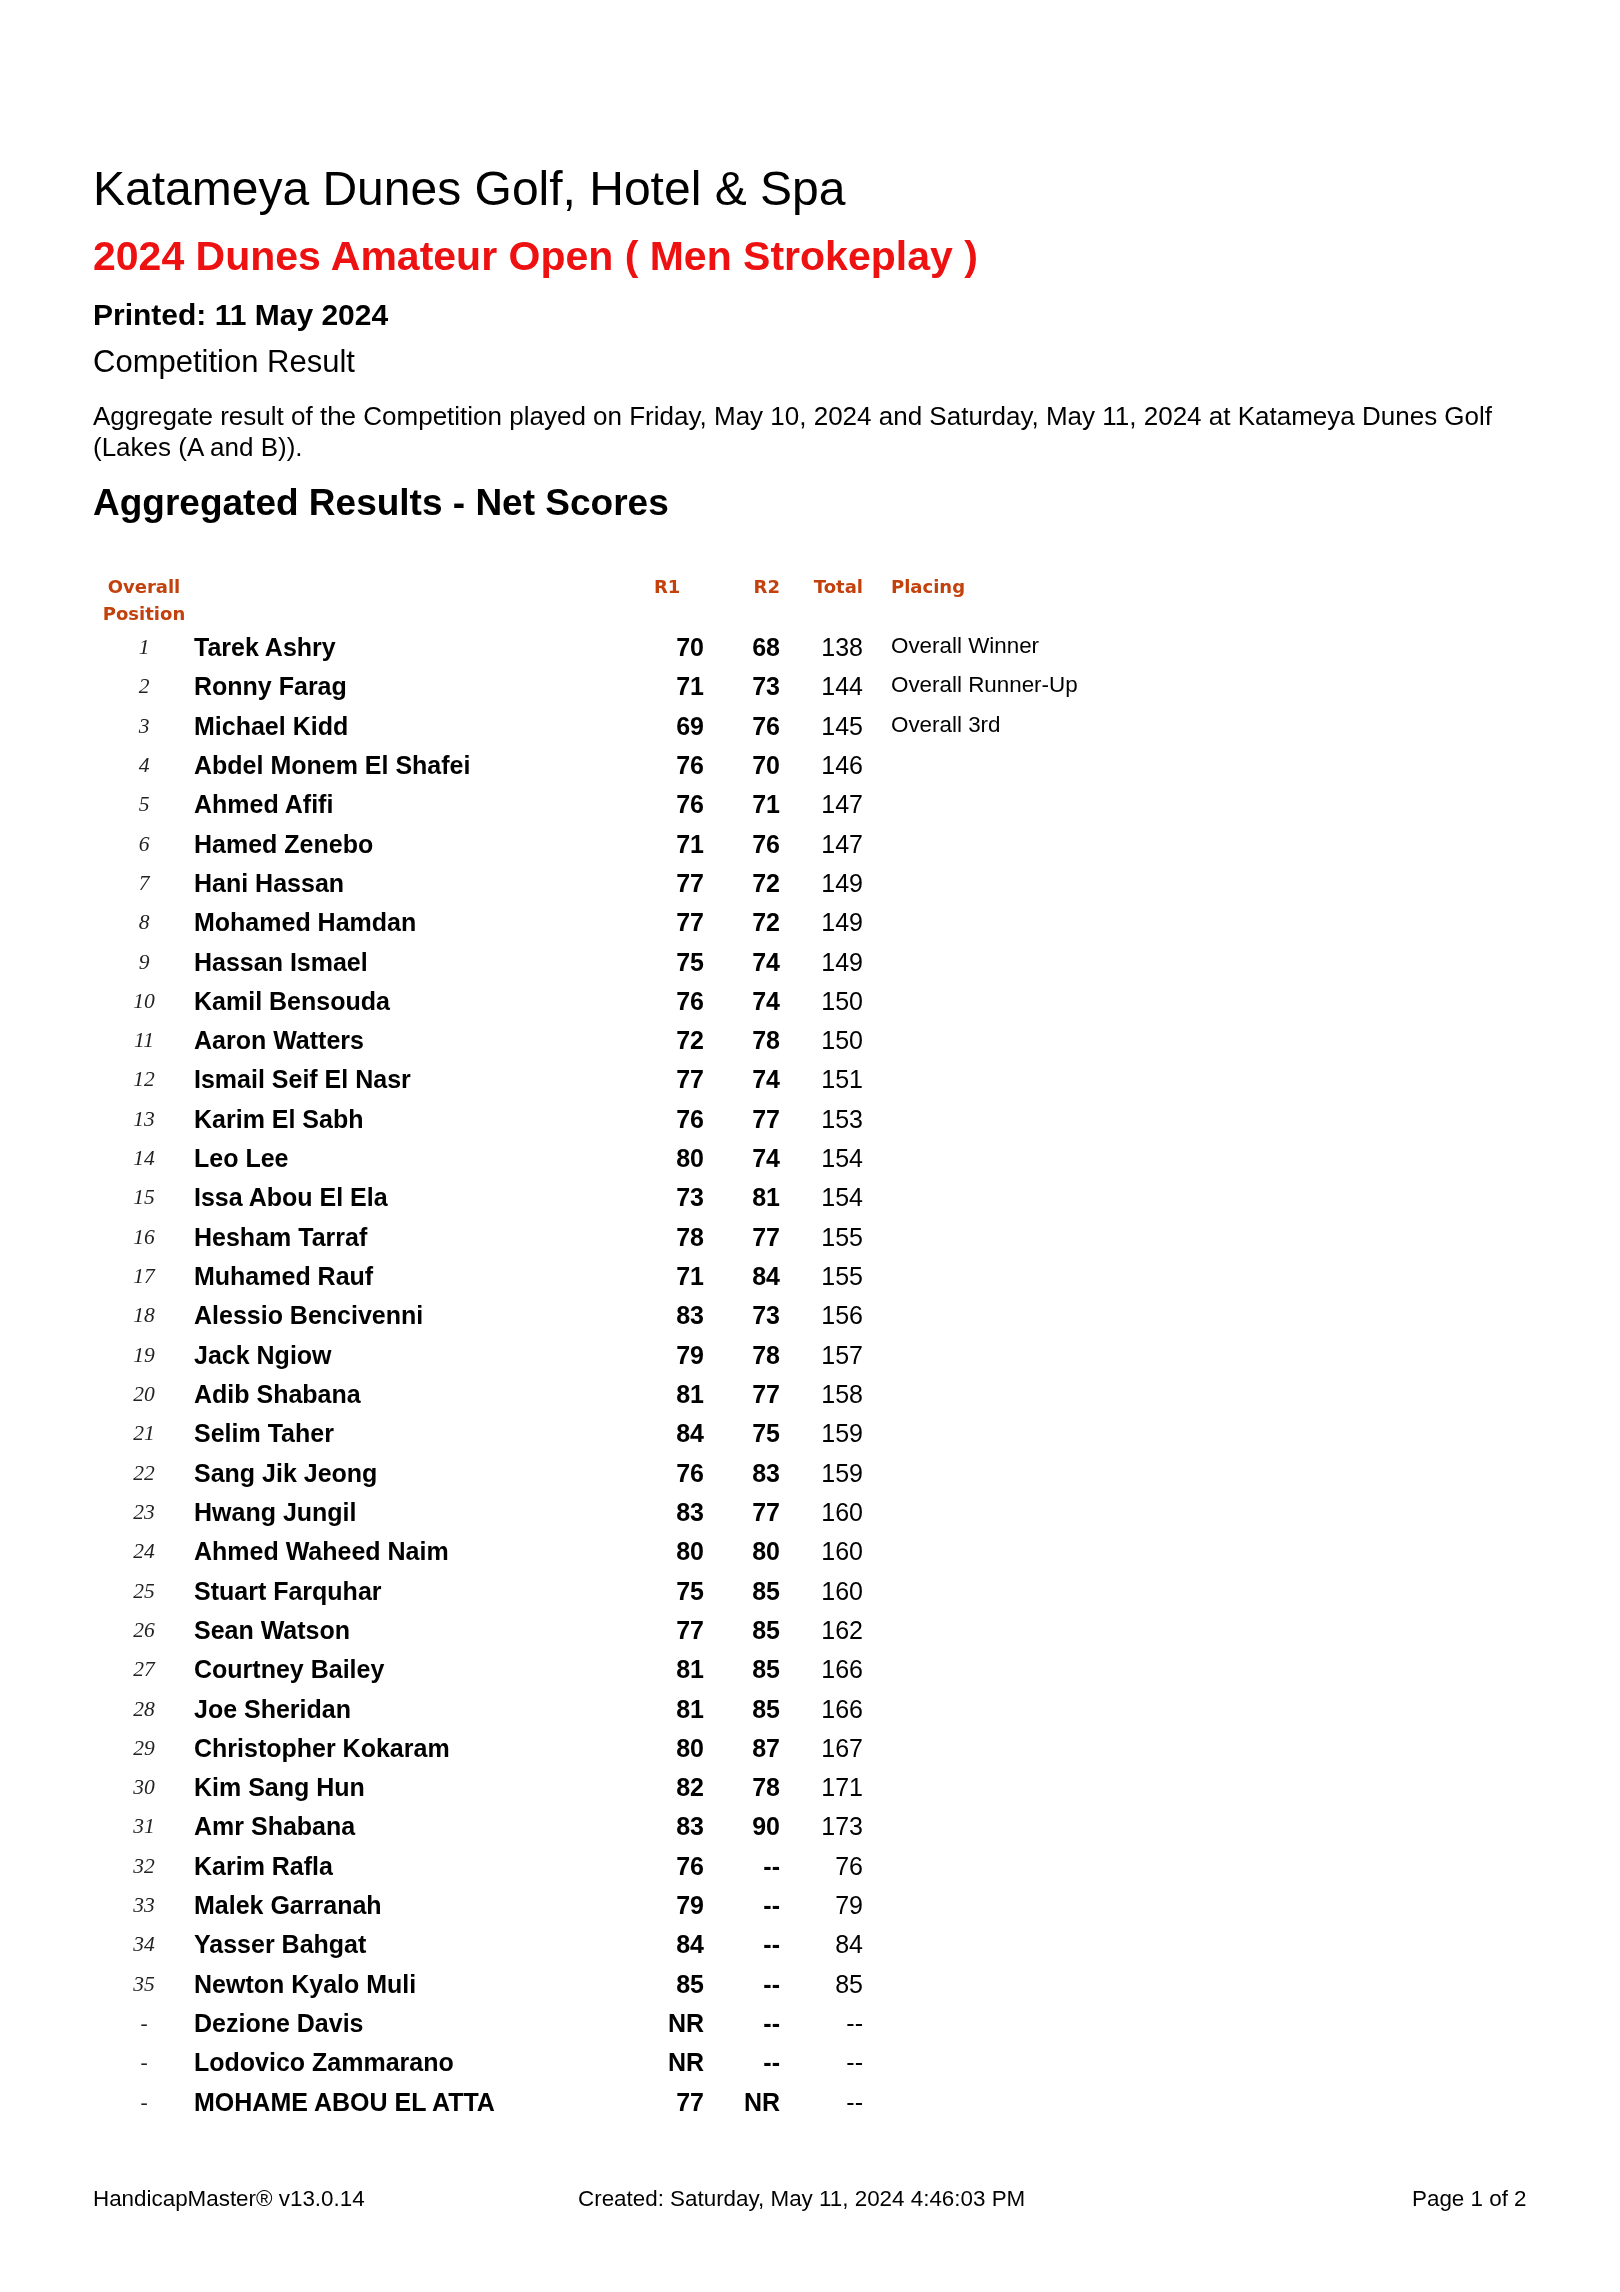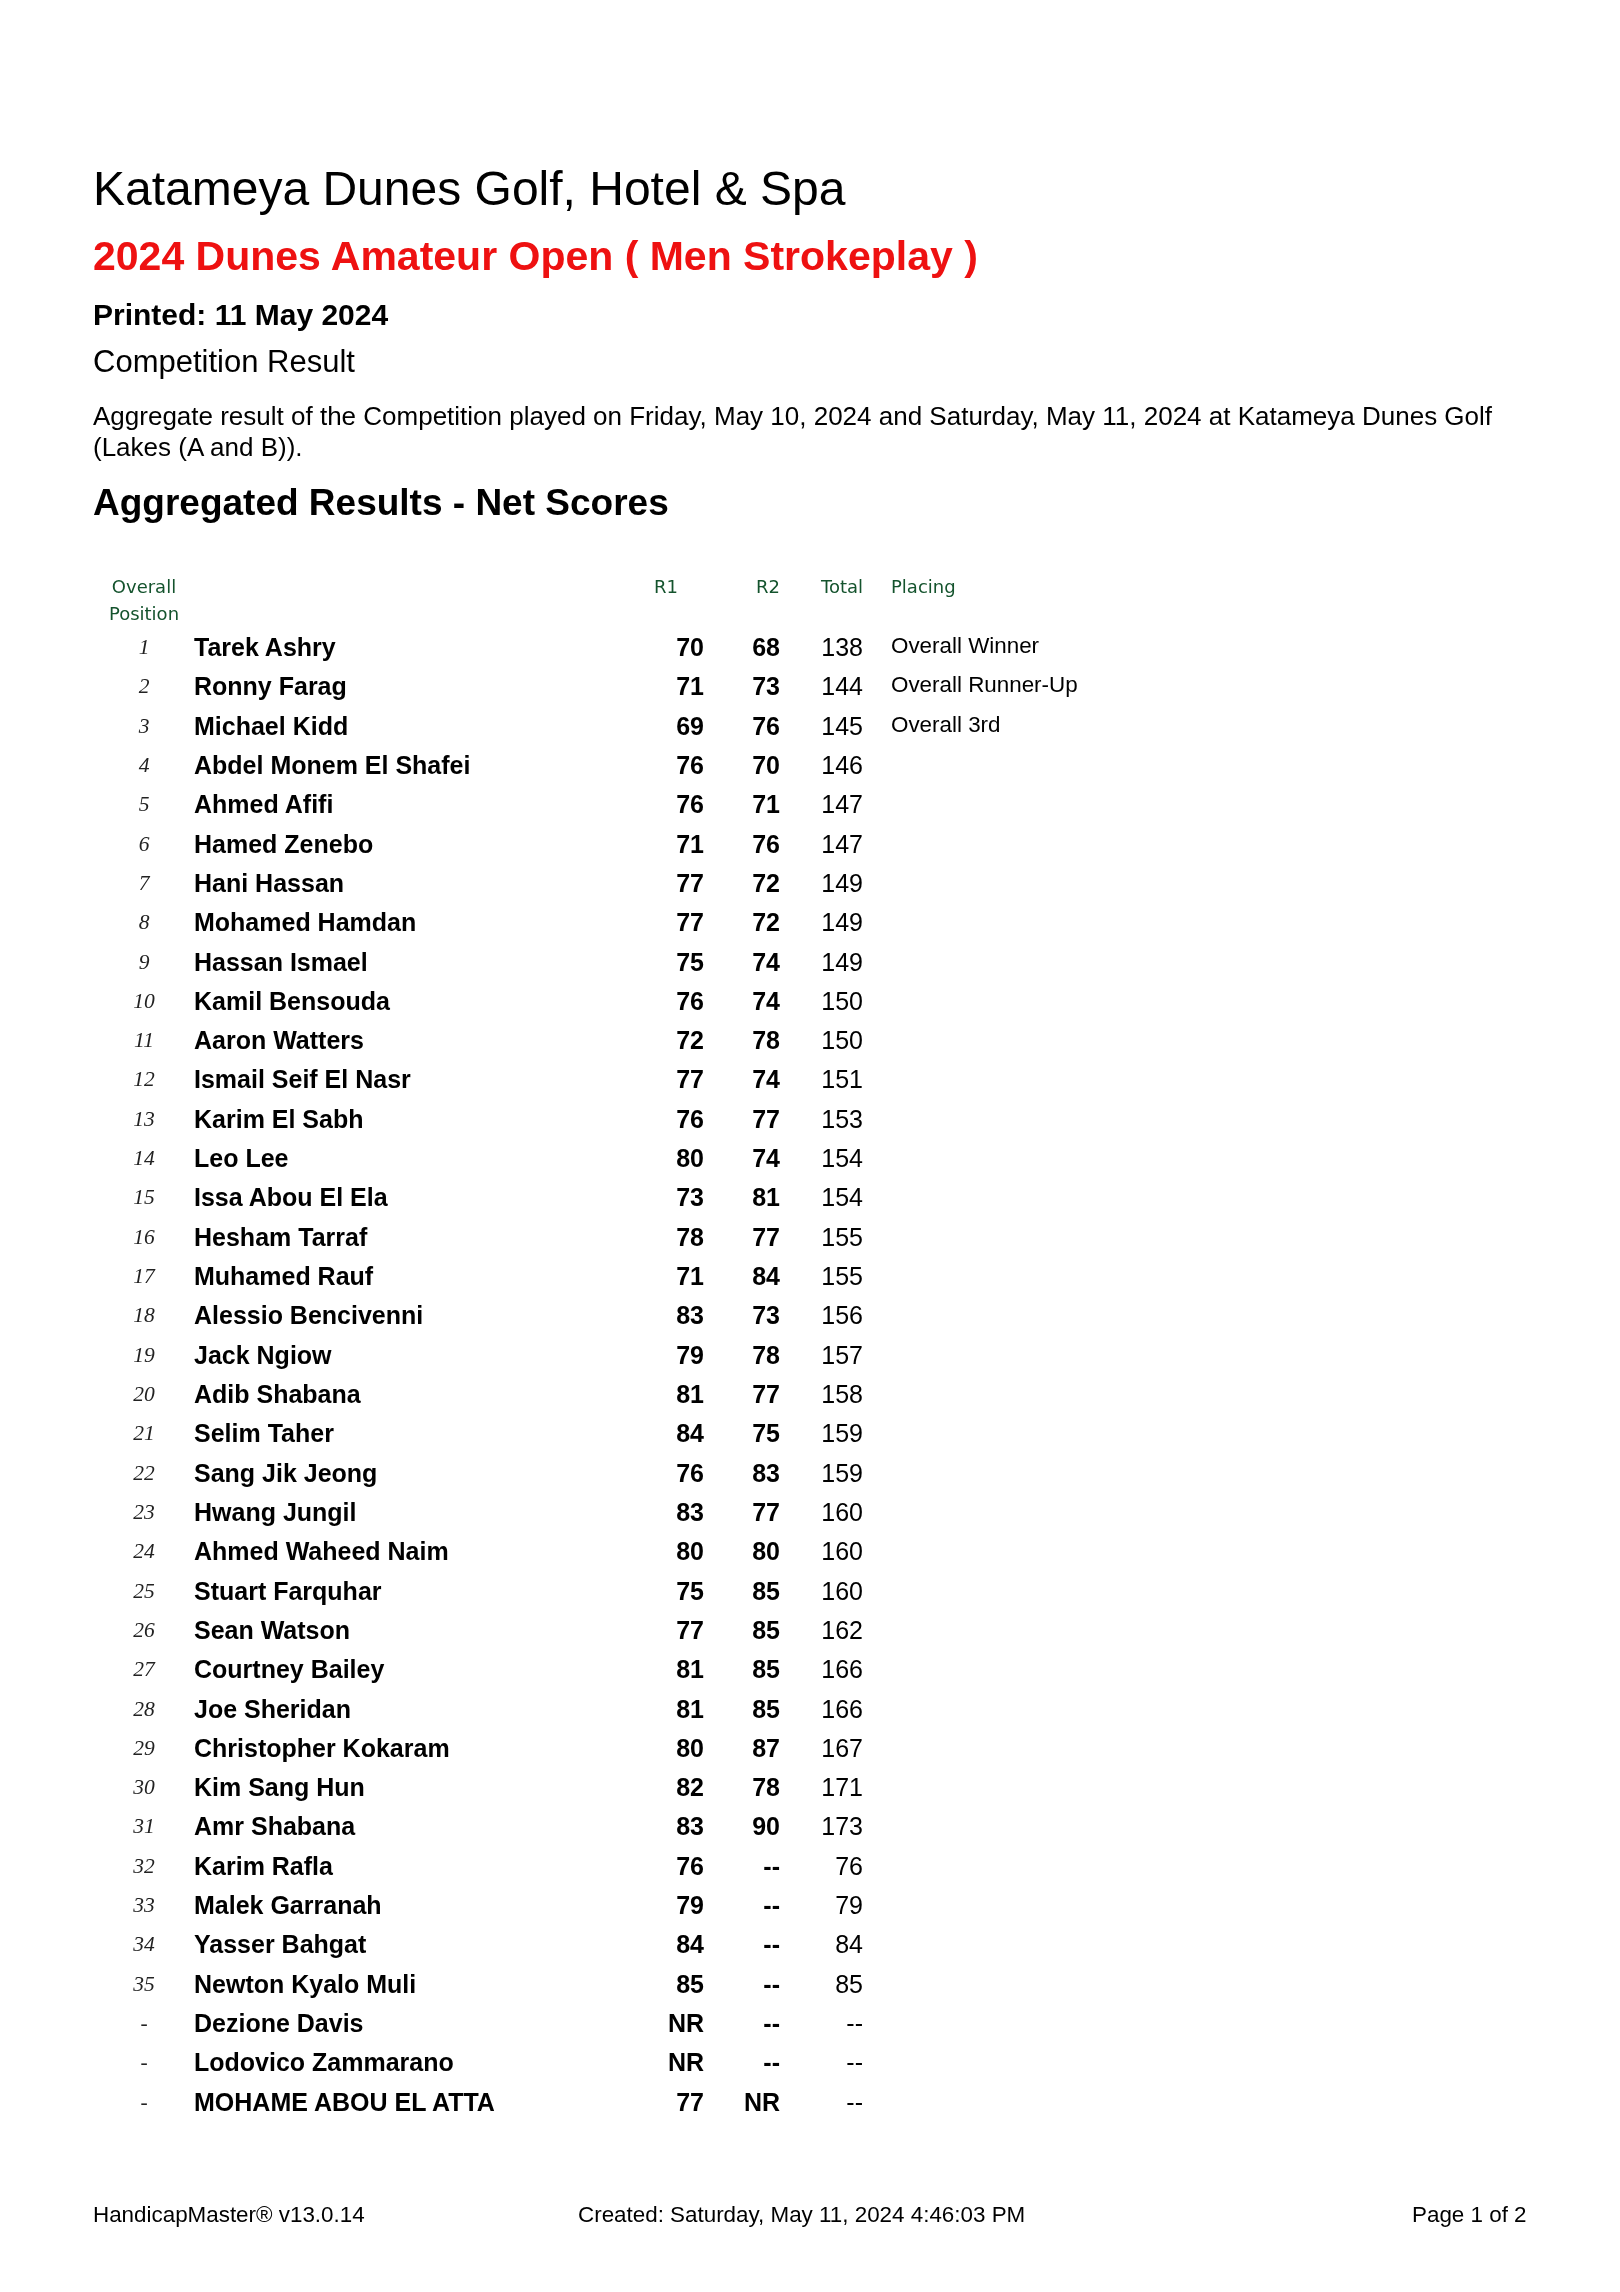--- a/index.html
+++ b/index.html
@@ -5,37 +5,37 @@
   html, body { margin:0; padding:0; background:#ffffff; }
   body { width:1620px; height:2293px; position:relative; overflow:hidden; font-family:"Liberation Sans", sans-serif; color:#000; }
   .abs { position:absolute; white-space:nowrap; }
   #venue { left:93px; top:161px; font-size:48px; font-weight:normal; }
   #competition { left:93px; top:233px; font-size:41px; font-weight:bold; color:#ee1111; }
   #printed { left:93px; top:298px; font-size:30px; font-weight:bold; }
   #comp-result { left:93px; top:344px; font-size:31px; }
   #desc { left:93px; top:401px; width:1469px; font-size:26px; line-height:31px; white-space:normal; }
   #section-title { left:93px; top:482px; font-size:37px; font-weight:bold; }
 
-  .hdr { font-family:"DejaVu Sans", sans-serif; font-size:18px; color:#14532d; line-height:27px; }
+  .hdr { font-family:"DejaVu Sans", sans-serif; font-size:18px; color:#c2410c; line-height:27px;font-weight:bold; }
   #h-pos { left:100px; top:573px; text-align:center; width:88px; }
   #h-r1 { left:654px; top:573px; width:50px; text-align:left; }
   #h-r2 { left:730px; top:573px; width:50px; text-align:right; }
   #h-total { left:797px; top:573px; width:66px; text-align:right; }
   #h-placing { left:891px; top:573px; }
 
   #rows { position:absolute; left:0; top:631px; width:1620px; }
   .row { position:absolute; left:0; width:1620px; height:39px; }
   .c-pos { position:absolute; left:100px; width:88px; text-align:center; font-family:"Liberation Serif", serif; font-style:italic; font-size:21.5px; top:3.6px; color:#222; }
   .c-name { position:absolute; left:194px; font-size:25px; font-weight:bold; top:1.8px; }
   .c-r1 { position:absolute; left:627px; width:77px; text-align:right; font-size:25px; font-weight:bold; top:1.8px; }
   .c-r2 { position:absolute; left:703px; width:77px; text-align:right; font-size:25px; font-weight:bold; top:1.8px; }
   .c-total { position:absolute; left:779px; width:84px; text-align:right; font-size:25px; font-weight:normal; top:1.8px; }
   .c-placing { position:absolute; left:891px; font-size:22.4px; top:1.8px; }
 
-  .foot { top:2186px; font-size:22.4px;margin-top:16px; }
+  .foot { top:2186px; font-size:22.4px; }
   #f-app { left:93px; }
   #f-created { left:578px; }
   #f-page { left:1412px; }
 </style>
 </head>
 <body>
 
 <div class="abs" id="venue">Katameya Dunes Golf, Hotel &amp; Spa</div>
 <div class="abs" id="competition">2024 Dunes Amateur Open ( Men Strokeplay )</div>
 <div class="abs" id="printed">Printed: 11 May 2024</div>

